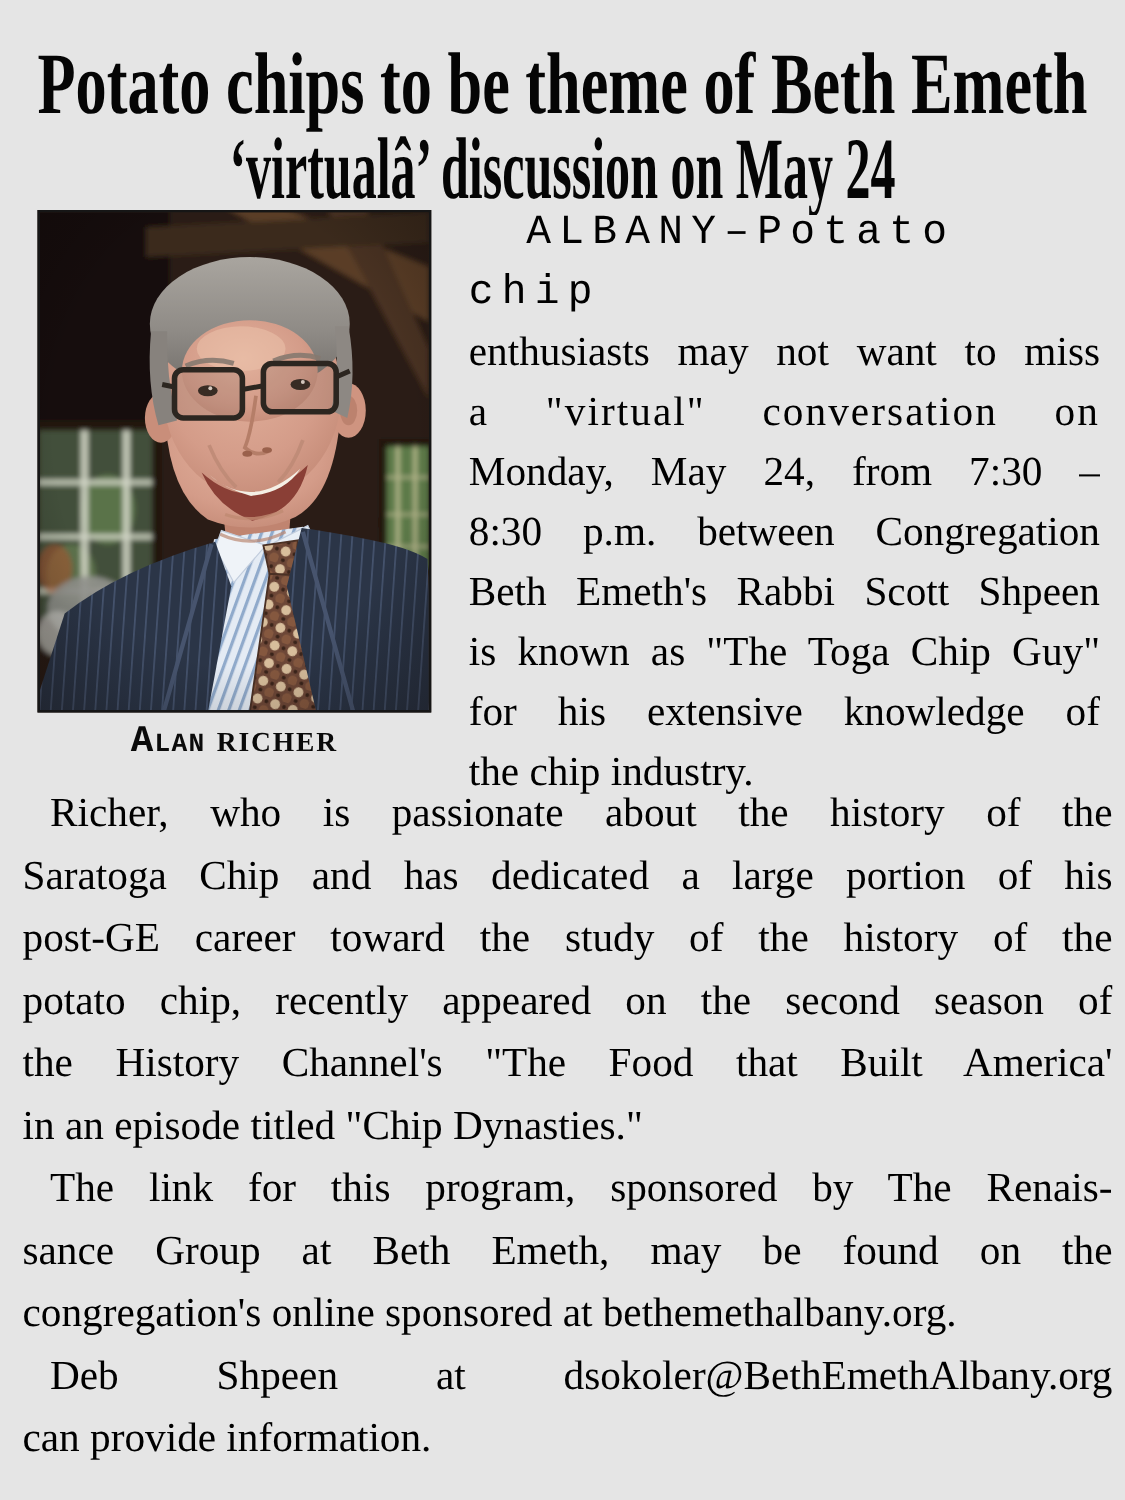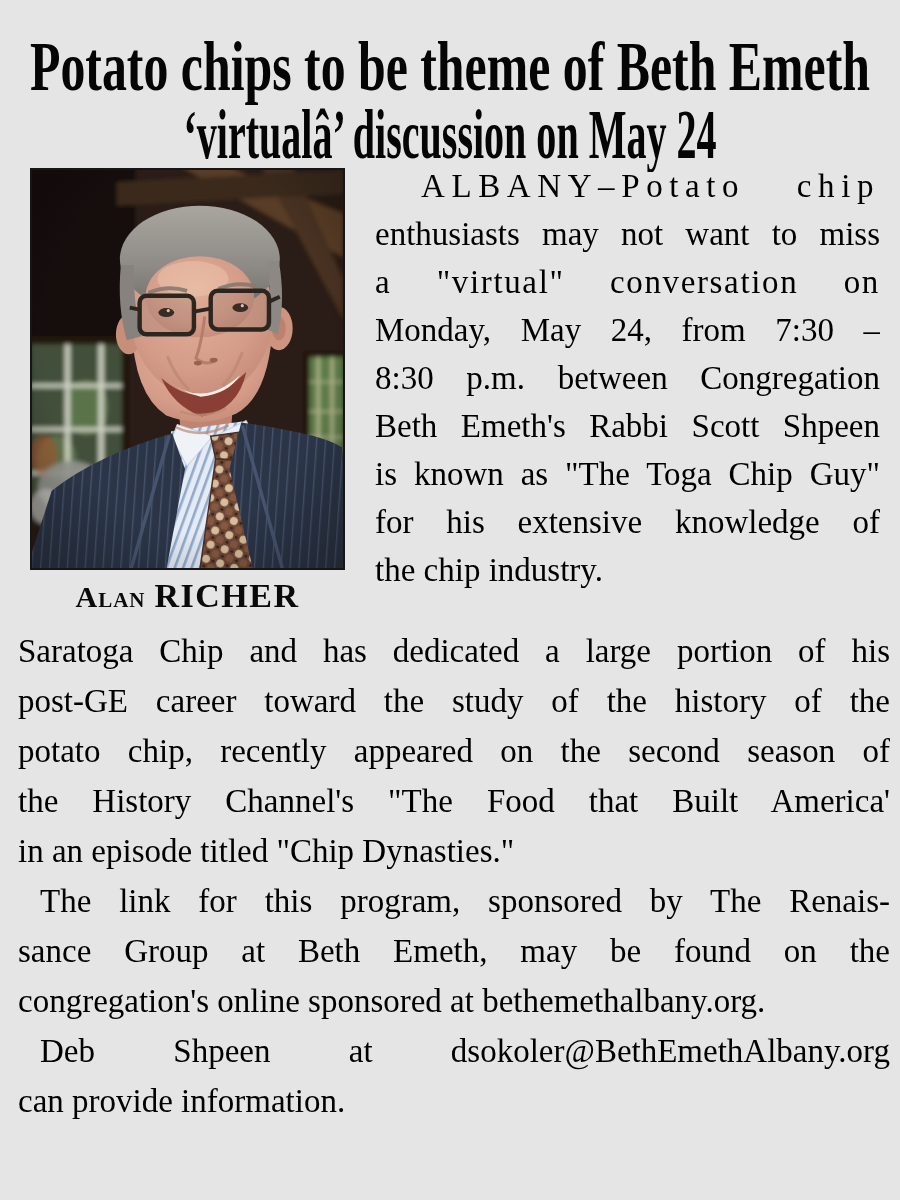--- a/index.html
+++ b/index.html
@@ -8,32 +8,32 @@
   
   .headline-svg{position:absolute;left:0;top:8px;}
   .hl{font-family:"Liberation Serif","DejaVu Serif",serif;font-weight:bold;font-size:70px;fill:#050505;text-anchor:middle;}
   
   .photo{position:absolute;left:30px;top:168px;width:315px;height:402px;
          border:2px solid #161616;box-sizing:border-box;background:#2b1e16;}
   .photo svg{display:block;width:100%;height:100%;}
   
   .caption{position:absolute;left:30px;top:577px;width:315px;text-align:center;
            font-weight:bold;white-space:nowrap;color:#0a0a0a;}
-  .cap-first{font-size:30px;font-variant:small-caps;letter-spacing:1px;margin-right:9px;}
-  .cap-last{font-size:34px;letter-spacing:1.5px;}
+  .cap-first{font-size:30px;font-variant:small-caps;letter-spacing:1px;margin-right:9px;font-family:Liberation Mono, monospace;}
+  .cap-last{font-size:22px;letter-spacing:1.5px;}
   
   .col{position:absolute;left:375px;top:162px;width:505px;font-size:33px;line-height:48px;}
   .full{position:absolute;left:18px;top:626px;width:872px;font-size:33px;line-height:50px;}
   .ln{overflow:hidden;}
   .j{text-align:justify;text-align-last:justify;}
   .e{text-align:left;text-align-last:left;}
   .ind{text-indent:46px;}
   .ind2{text-indent:22px;}
   .ls1{letter-spacing:.05em;}
-  .ls2{letter-spacing:.2em;}
+  .ls2{letter-spacing:.2em;font-family:Liberation Mono, monospace;}
 </style>
 </head>
 <body>
 
 <div class="page">
 
   <svg class="headline-svg" width="900" height="164" viewBox="0 0 900 164">
     <text class="hl" x="450" y="82" textLength="840" lengthAdjust="spacingAndGlyphs">Potato chips to be theme of Beth Emeth</text>
     <text class="hl" x="450" y="150" textLength="533" lengthAdjust="spacingAndGlyphs">‘virtualâ’ discussion on May 24</text>
   </svg>
@@ -152,20 +152,21 @@
     <div class="ln j ls1">a "virtual" conversation on</div>
     <div class="ln j">Monday, May 24, from 7:30 –</div>
     <div class="ln j">8:30 p.m. between Congregation</div>
     <div class="ln j">Beth Emeth's Rabbi Scott Shpeen</div>
     <div class="ln j">is known as "The Toga Chip Guy"</div>
     <div class="ln j">for his extensive knowledge of</div>
     <div class="ln e">the chip industry.</div>
   </div>
 
   <div class="full">
+    <div class="ln j ind2">Richer, who is passionate about the history of the</div>
     <div class="ln j">Saratoga Chip and has dedicated a large portion of his</div>
     <div class="ln j">post-GE career toward the study of the history of the</div>
     <div class="ln j">potato chip, recently appeared on the second season of</div>
     <div class="ln j">the History Channel's "The Food that Built America'</div>
     <div class="ln e">in an episode titled "Chip Dynasties."</div>
     <div class="ln j ind2">The link for this program, sponsored by The Renais-</div>
     <div class="ln j">sance Group at Beth Emeth, may be found on the</div>
     <div class="ln e">congregation's online sponsored at bethemethalbany.org.</div>
     <div class="ln j ind2">Deb Shpeen at dsokoler@BethEmethAlbany.org</div>
     <div class="ln e">can provide information.</div>

